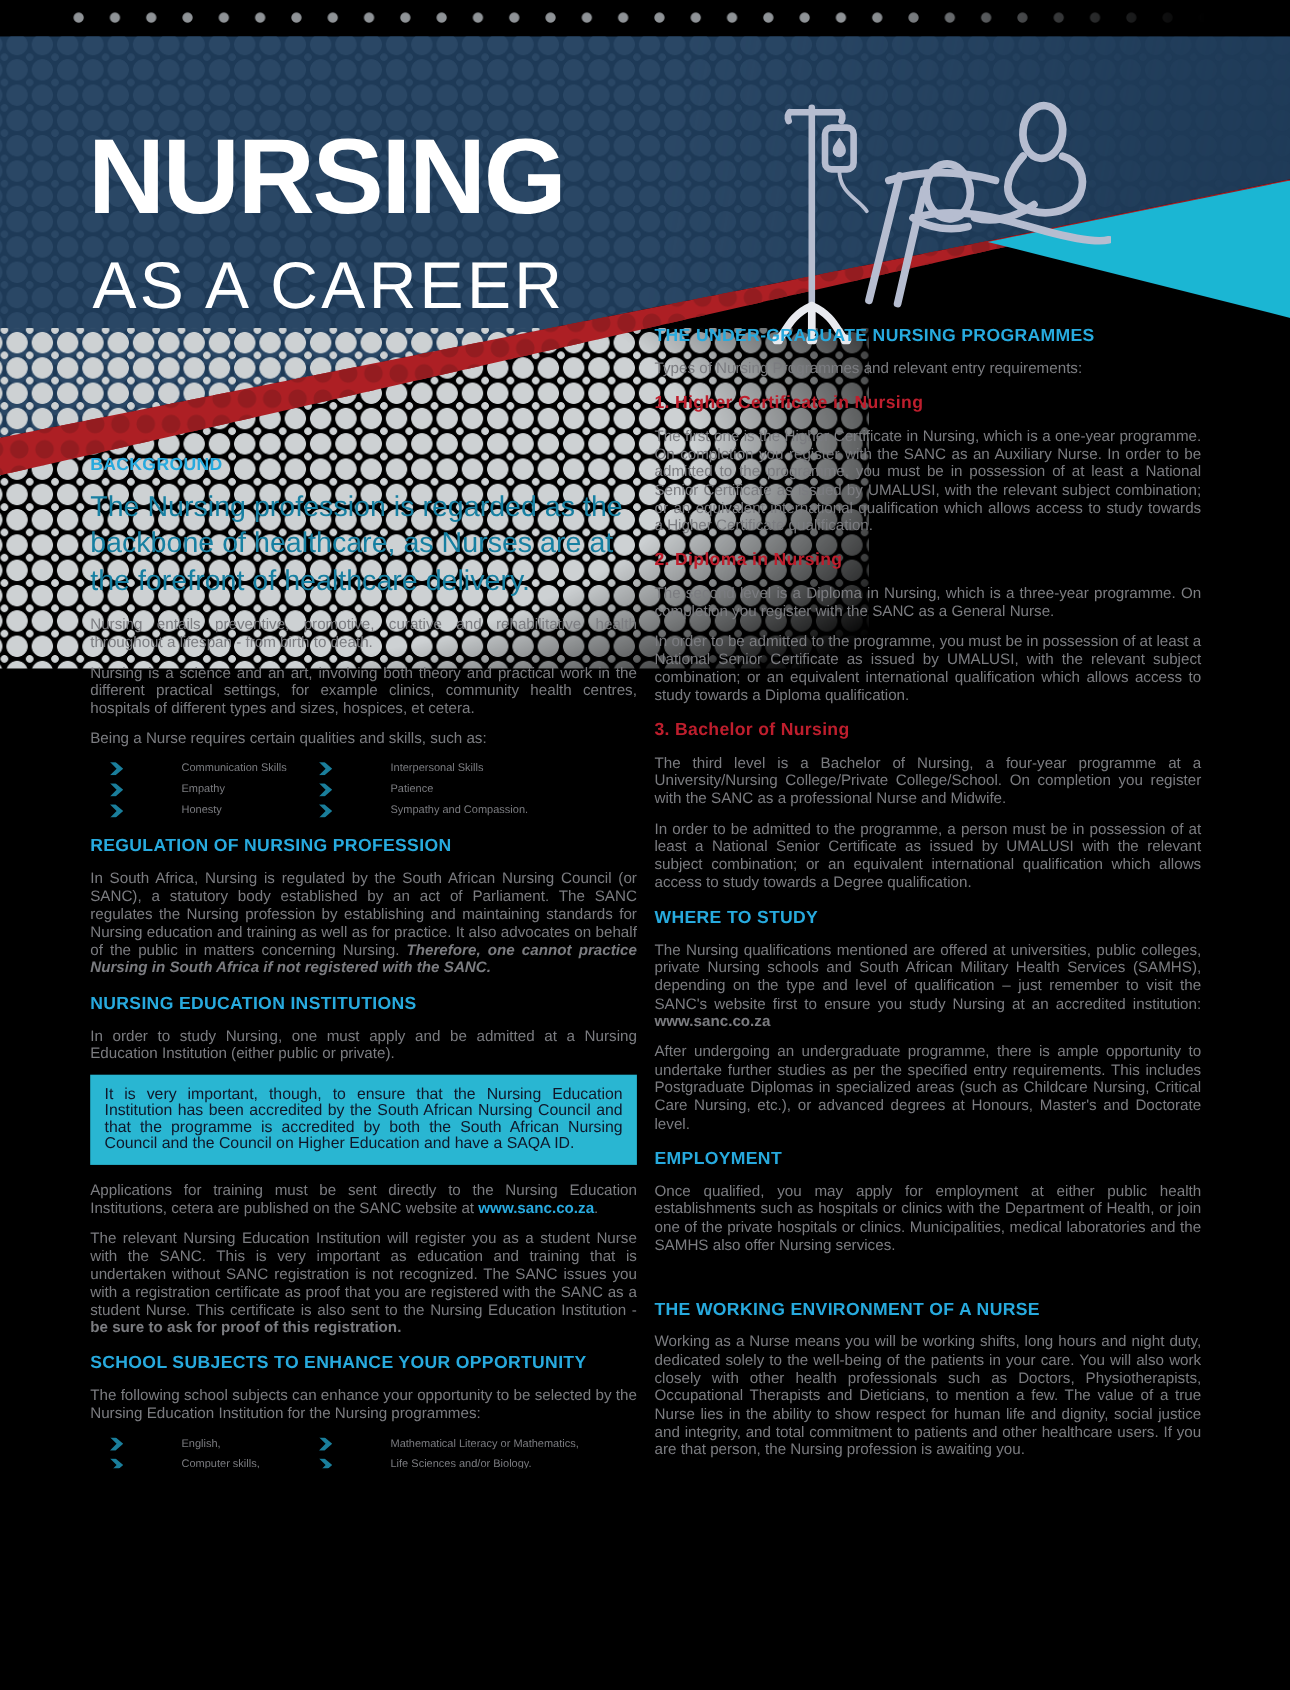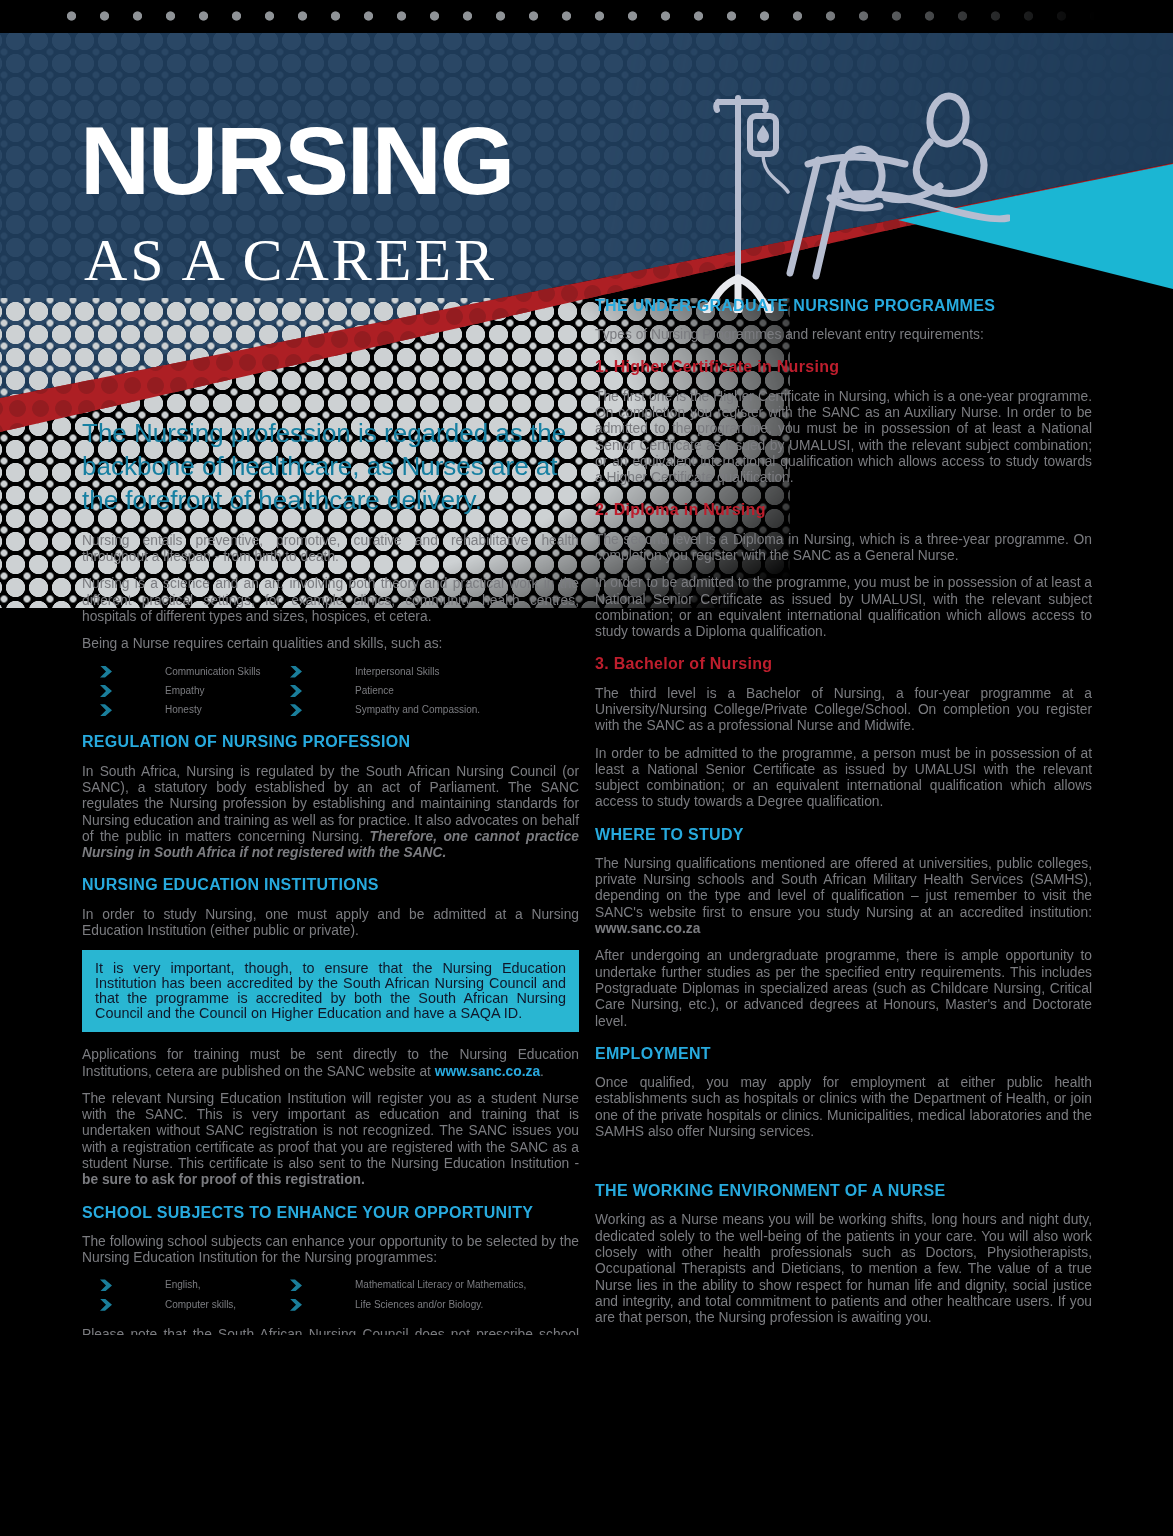--- a/index.html
+++ b/index.html
@@ -36,21 +36,21 @@
     clip-path:polygon(0 398px,898px 219px,1173px 163px,1173px 168px,898px 228px,0 432px);
     background-image:radial-gradient(circle,var(--red-dot) 0 8px,transparent 8.8px);
     background-size:23px 23px;background-position:6px 6px;}
   .cyan-tri{background:var(--cyan-tri);
     clip-path:polygon(898px 220px,1173px 164px,1173px 289px);}
 
   
   .title{position:absolute;left:80px;top:112px;color:#fff;font-size:97px;font-weight:800;
     letter-spacing:-2px;line-height:1;}
   .subtitle{position:absolute;left:84px;top:230px;color:#fff;font-size:60px;font-weight:100;
-    letter-spacing:3px;line-height:1;font-family:Liberation Serif, serif;}
+    letter-spacing:3px;line-height:1;}
 
   
   .illus{position:absolute;left:690px;top:68px;}
 
   
   .col{position:absolute;width:497px;z-index:2;}
   .col-left{left:82px;top:413px;}
   .col-right{left:595px;top:296px;}
   .sec-h{font-size:16px;font-weight:bold;color:var(--cyan-head);letter-spacing:.3px;
     margin:14px 0 12px;line-height:1.2;}
@@ -151,20 +151,21 @@
       <ellipse cx="258" cy="52" rx="18" ry="24" transform="rotate(6 258 52)"></ellipse>
       <path d="M240,74 C222,94 222,112 238,120 C258,130 284,126 292,108 C298,92 290,78 276,74"></path>
       <path d="M250,118 C230,132 210,134 196,130"></path>
     </g>
   </svg>
 
   <div class="title">NURSING</div>
   <div class="subtitle">AS A CAREER</div>
 
   <div class="col col-left" id="col-left">
+      <h3 class="sec-h">BACKGROUND</h3>
       <div class="display">The Nursing profession is regarded as the backbone of healthcare, as Nurses are at the forefront of healthcare delivery.</div>
       <p><span>Nursing entails preventive, promotive, curative and rehabilitative health throughout a lifespan - from birth to death.</span></p>
       <p><span>Nursing is a science and an art, involving both theory and practical work in the different practical settings, for example clinics, community health centres, hospitals of different types and sizes, hospices, et cetera.</span></p>
       <p><span>Being a Nurse requires certain qualities and skills, such as:</span></p>
       <div class="bullets">
         <div class="bullet">
           <span class="arrow"></span>
           <span>Communication Skills</span>
         </div>
         <div class="bullet">

